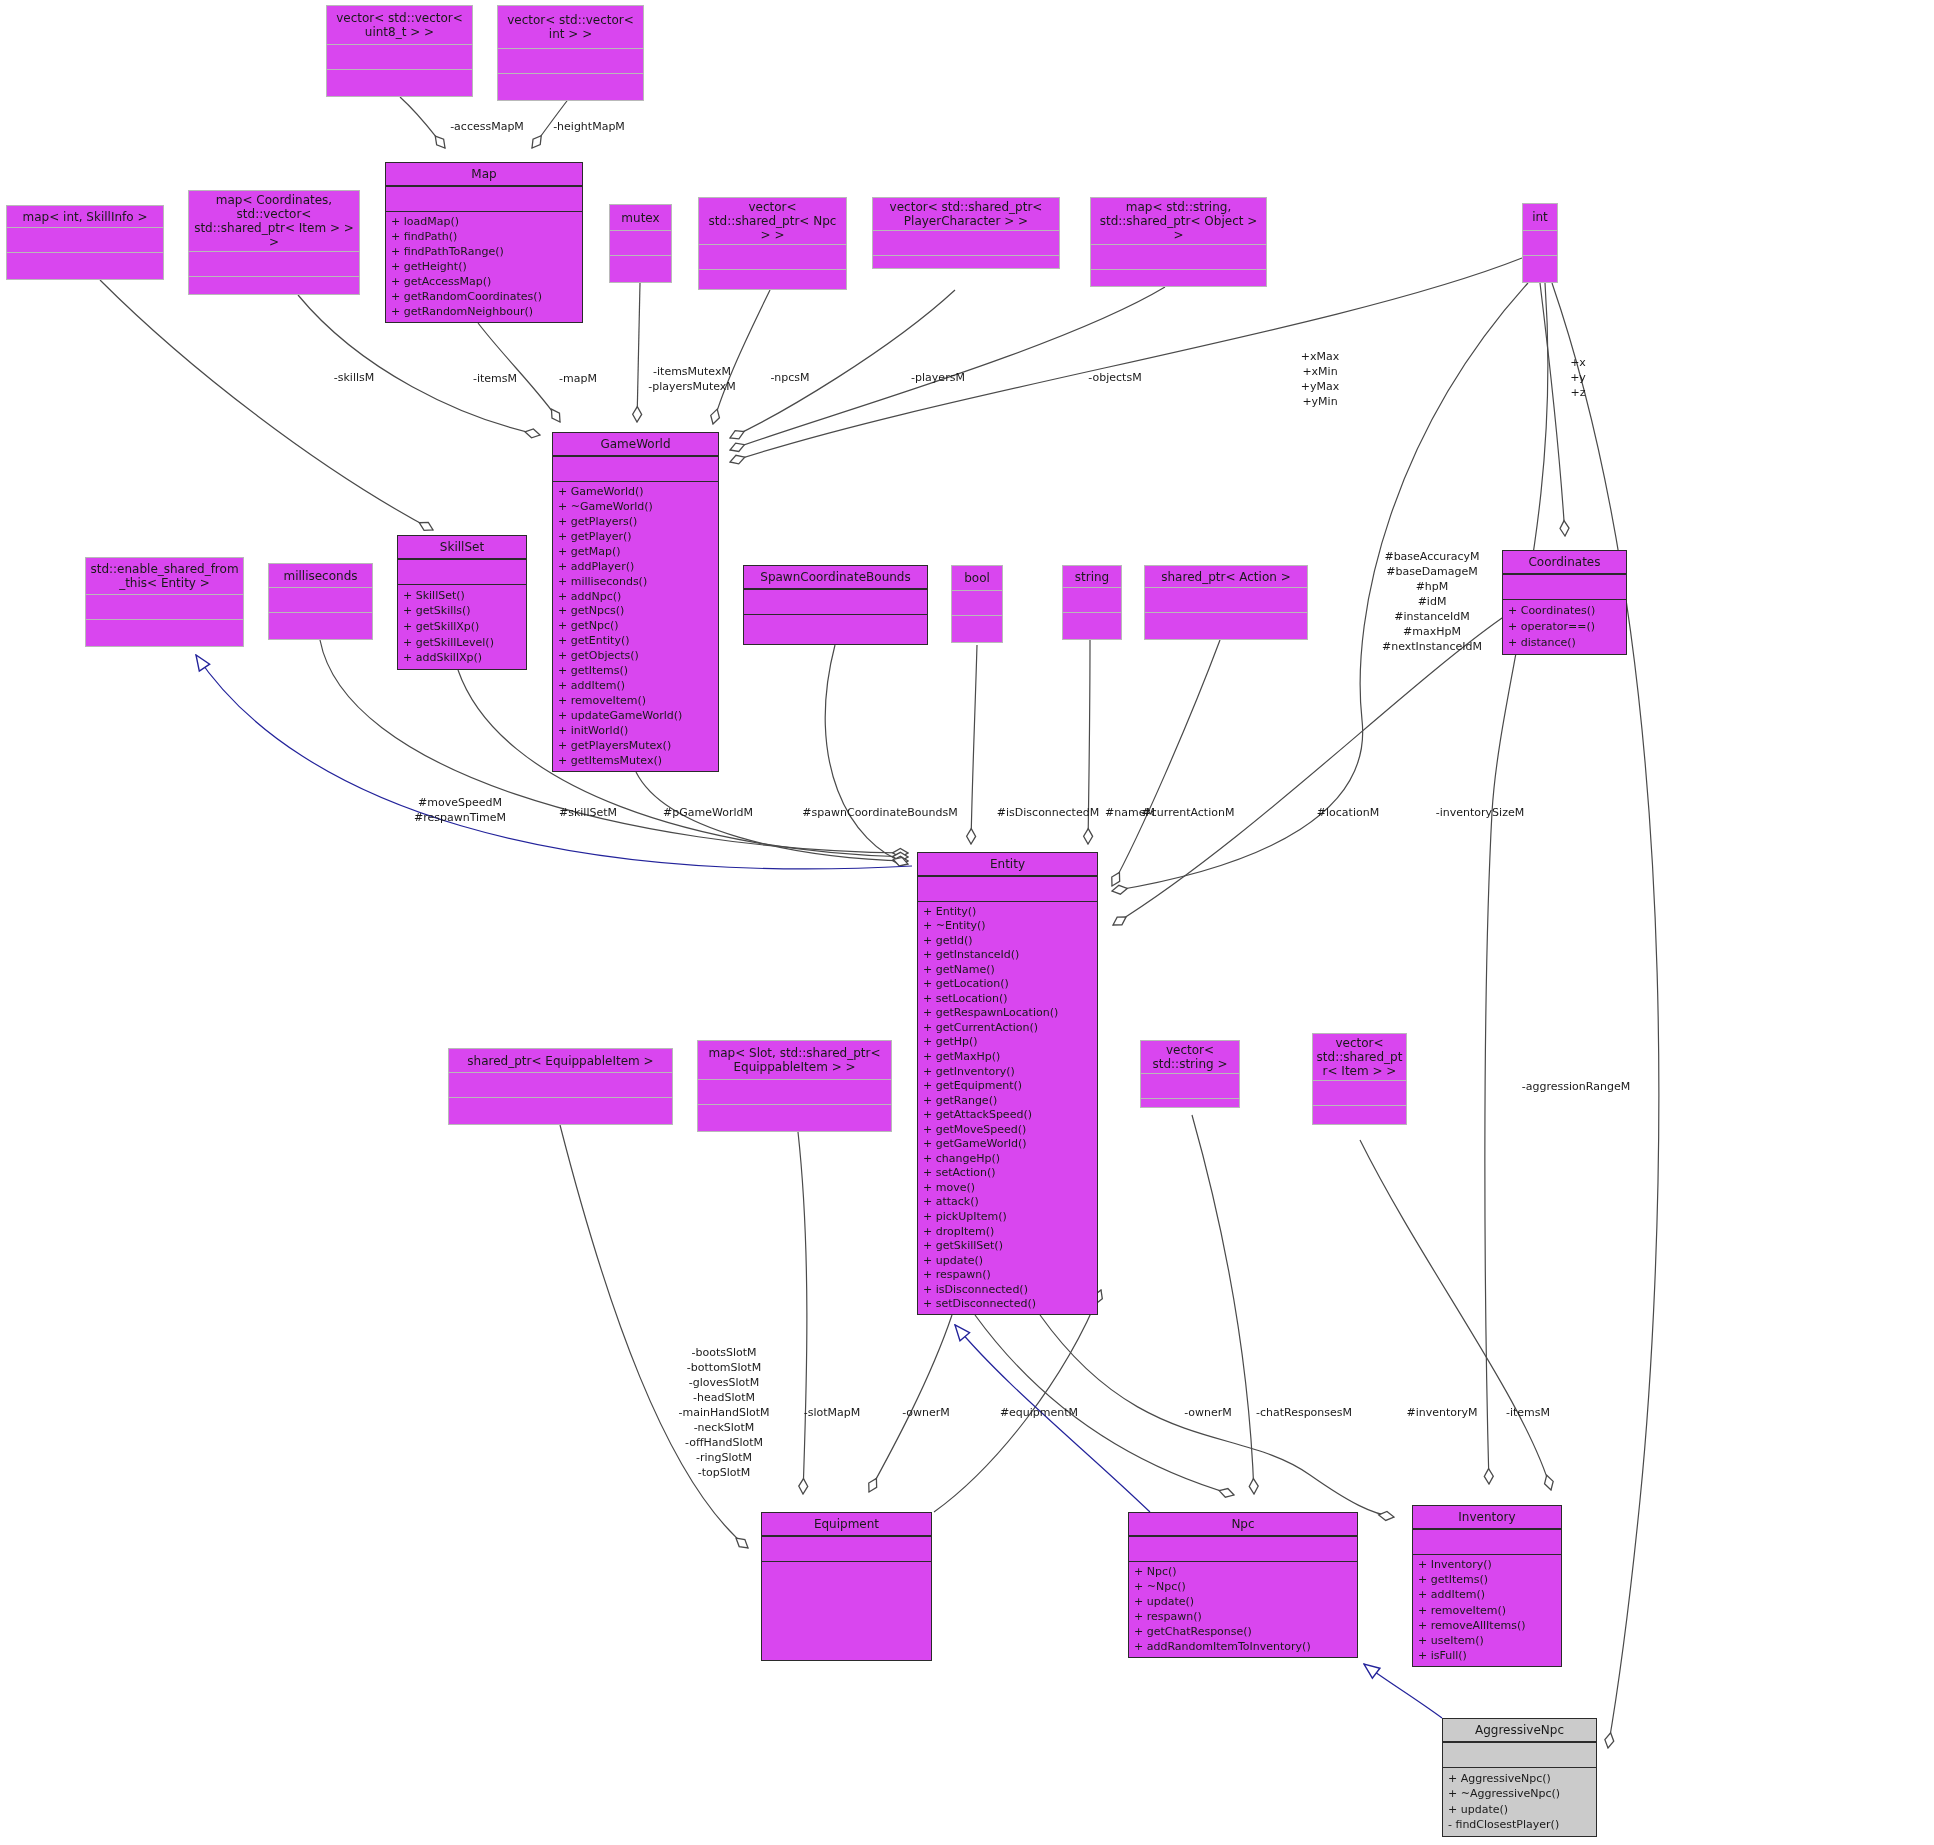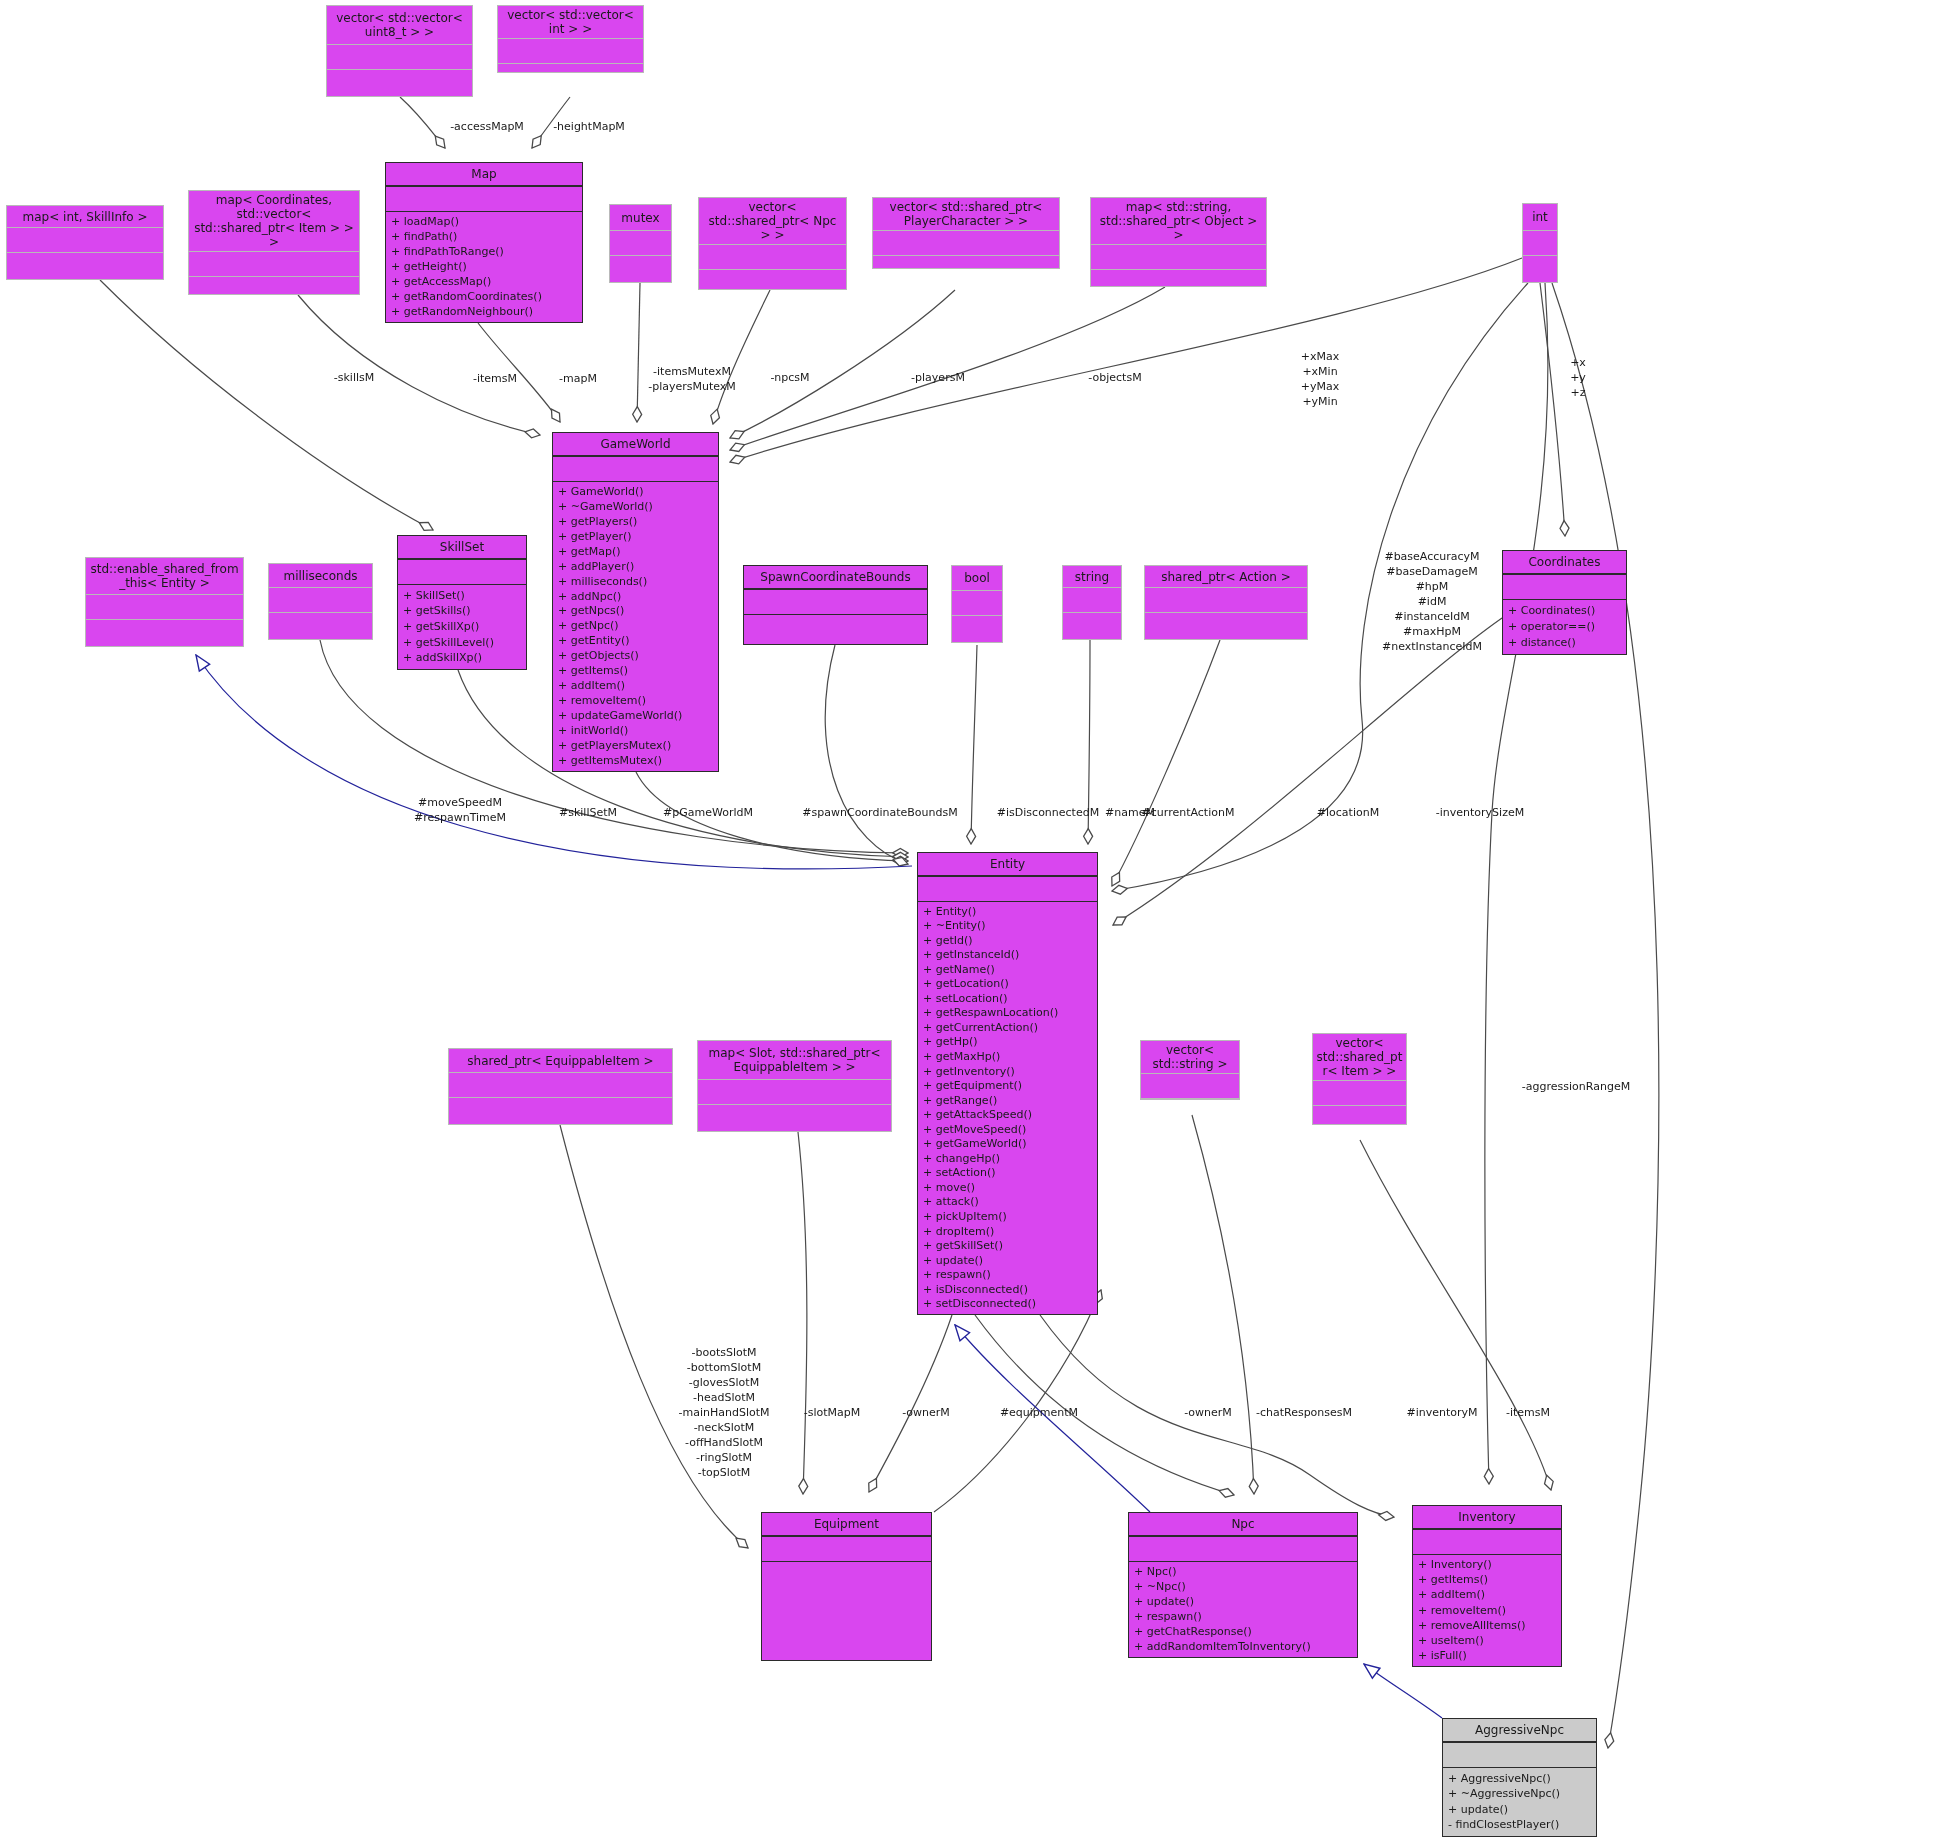--- a/index.html
+++ b/index.html
@@ -75,21 +75,21 @@
     <path d="M1150,1512 C1080,1445 1005,1385 955,1325" marker-end="url(#tri)"></path>
     <path d="M1442,1718 C1412,1696 1385,1680 1364,1664" marker-end="url(#tri)"></path>
   </g>
 </svg>
 
 <div class="node tbox" style="left:326px;top:5px;width:147px;height:92px">
   <div class="title">vector&lt; std::vector&lt; uint8_t &gt; &gt;</div>
   <div class="attr"></div>
       <div class="attr2"></div>
 </div>
-<div class="node tbox" style="left:497px;top:5px;width:147px;height:68px">
+<div class="node tbox" style="left:497px;top:5px;width:147px;height:96px">
   <div class="title">vector&lt; std::vector&lt; int &gt; &gt;</div>
   <div class="attr"></div>
       <div class="attr2"></div>
 </div>
 <div class="node tbox" style="left:6px;top:205px;width:158px;height:75px">
   <div class="title">map&lt; int, SkillInfo &gt;</div>
   <div class="attr"></div>
       <div class="attr2"></div>
 </div>
 <div class="node tbox" style="left:188px;top:190px;width:172px;height:105px">
@@ -150,21 +150,21 @@
 <div class="node tbox" style="left:697px;top:1040px;width:195px;height:92px">
   <div class="title">map&lt; Slot, std::shared_ptr&lt; EquippableItem &gt; &gt;</div>
   <div class="attr"></div>
       <div class="attr2"></div>
 </div>
 <div class="node tbox" style="left:448px;top:1048px;width:225px;height:77px">
   <div class="title">shared_ptr&lt; EquippableItem &gt;</div>
   <div class="attr"></div>
       <div class="attr2"></div>
 </div>
-<div class="node tbox" style="left:1140px;top:1040px;width:100px;height:60px">
+<div class="node tbox" style="left:1140px;top:1040px;width:100px;height:68px">
   <div class="title">vector&lt; std::string &gt;</div>
   <div class="attr"></div>
       <div class="attr2"></div>
 </div>
 <div class="node tbox" style="left:1312px;top:1033px;width:95px;height:92px">
   <div class="title">vector&lt; std::shared_ptr&lt; Item &gt; &gt;</div>
   <div class="attr"></div>
       <div class="attr2"></div>
 </div>
 

